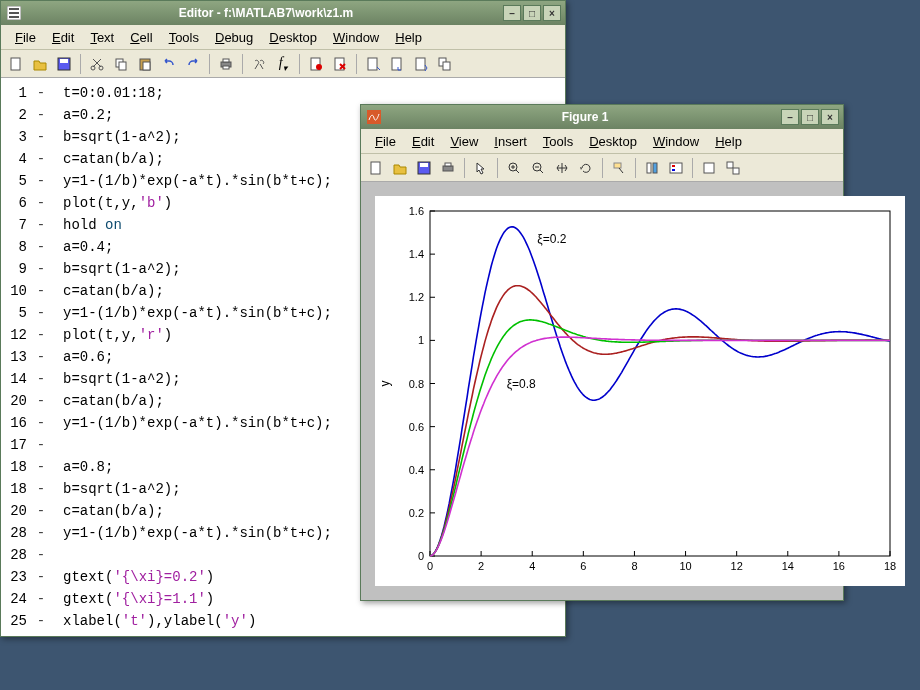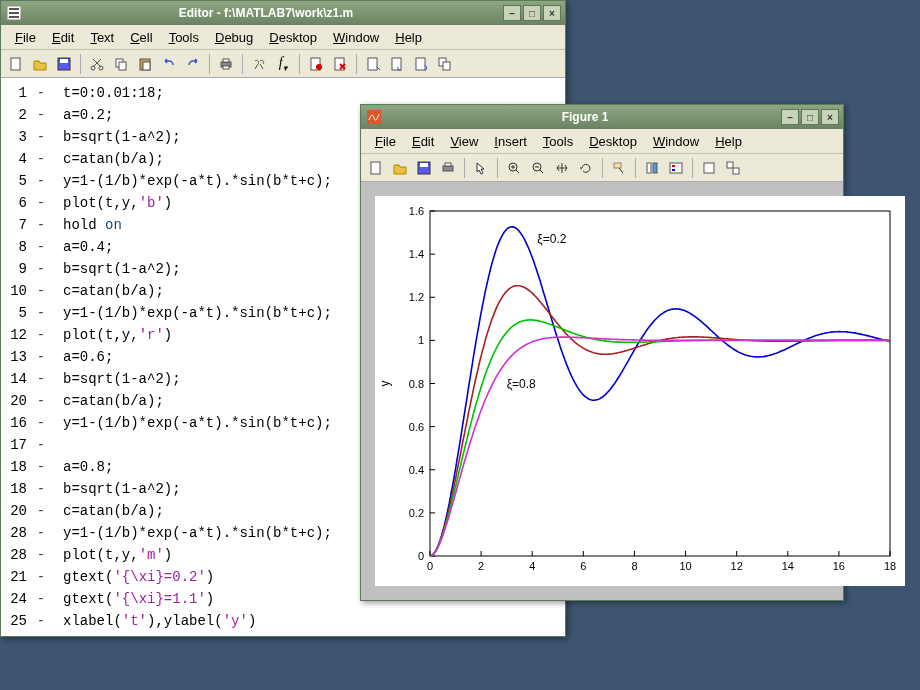--- a/index.html
+++ b/index.html
@@ -252,22 +252,22 @@
       <div class="code-line"><span class="ln">12</span><span class="dash">-</span><span class="code">plot(t,y,<span class="str">'r'</span>)</span></div>
       <div class="code-line"><span class="ln">13</span><span class="dash">-</span><span class="code">a=0.6;</span></div>
       <div class="code-line"><span class="ln">14</span><span class="dash">-</span><span class="code">b=sqrt(1-a^2);</span></div>
       <div class="code-line"><span class="ln">20</span><span class="dash">-</span><span class="code">c=atan(b/a);</span></div>
       <div class="code-line"><span class="ln">16</span><span class="dash">-</span><span class="code">y=1-(1/b)*exp(-a*t).*sin(b*t+c);</span></div>
       <div class="code-line"><span class="ln">17</span><span class="dash">-</span></div>
       <div class="code-line"><span class="ln">18</span><span class="dash">-</span><span class="code">a=0.8;</span></div>
       <div class="code-line"><span class="ln">18</span><span class="dash">-</span><span class="code">b=sqrt(1-a^2);</span></div>
       <div class="code-line"><span class="ln">20</span><span class="dash">-</span><span class="code">c=atan(b/a);</span></div>
       <div class="code-line"><span class="ln">28</span><span class="dash">-</span><span class="code">y=1-(1/b)*exp(-a*t).*sin(b*t+c);</span></div>
-      <div class="code-line"><span class="ln">28</span><span class="dash">-</span><span class="code">plot(t,y,<span class="str">'m'</span>)</span></div>
-      <div class="code-line"><span class="ln">21</span><span class="dash">-</span><span class="code">gtext(<span class="str">'{\xi}=0.2'</span>)</span></div>
+      <div class="code-line"><span class="ln">28</span><span class="dash">-</span></div>
+      <div class="code-line"><span class="ln">23</span><span class="dash">-</span><span class="code">gtext(<span class="str">'{\xi}=0.2'</span>)</span></div>
       <div class="code-line"><span class="ln">24</span><span class="dash">-</span><span class="code">gtext(<span class="str">'{\xi}=1.1'</span>)</span></div>
       <div class="code-line"><span class="ln">25</span><span class="dash">-</span><span class="code">xlabel(<span class="str">'t'</span>),ylabel(<span class="str">'y'</span>)</span></div>
     </div>
 </div>
 
 <div id="figure-win" class="window">
   <div class="titlebar">
     <span class="icon-slot">
       <svg width="14" height="14">
           <rect width="14" height="14" fill="#d85a2a"></rect>

